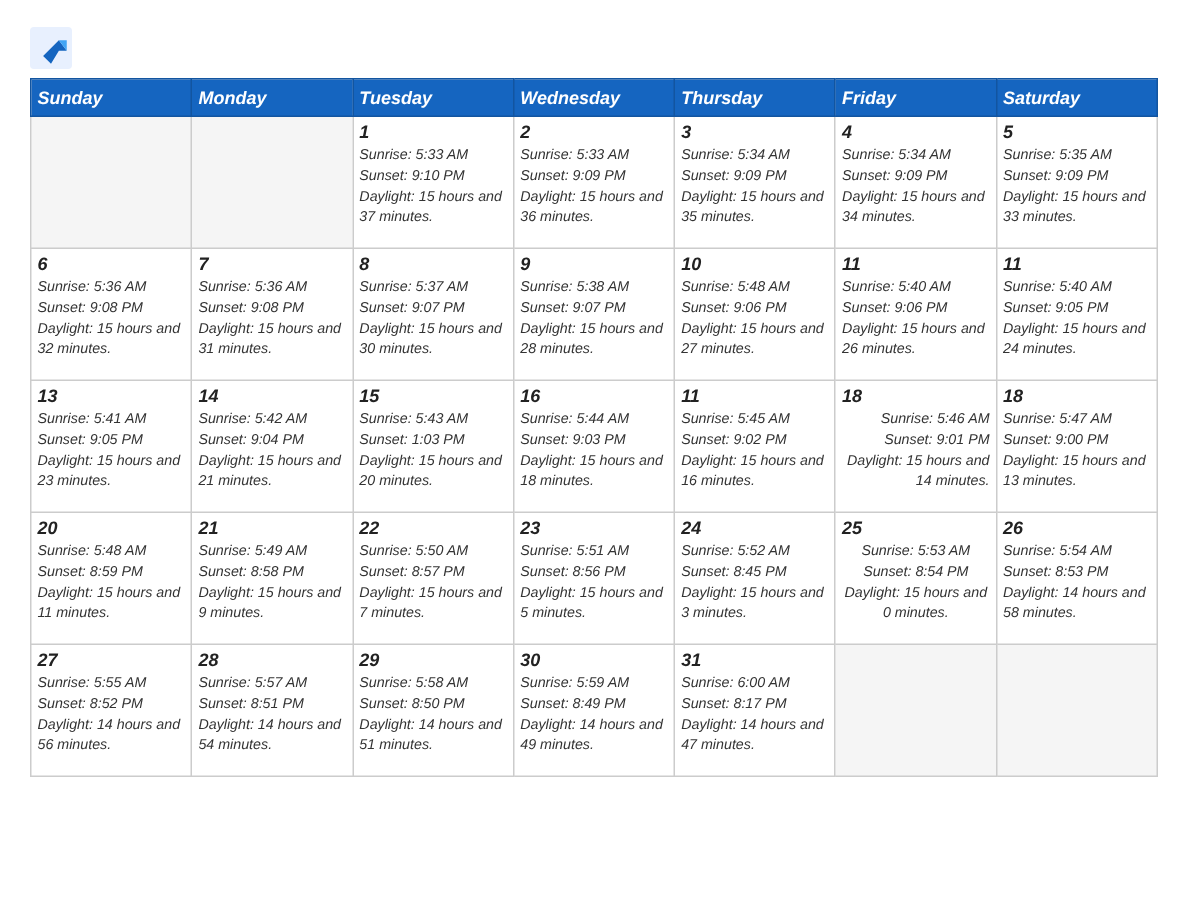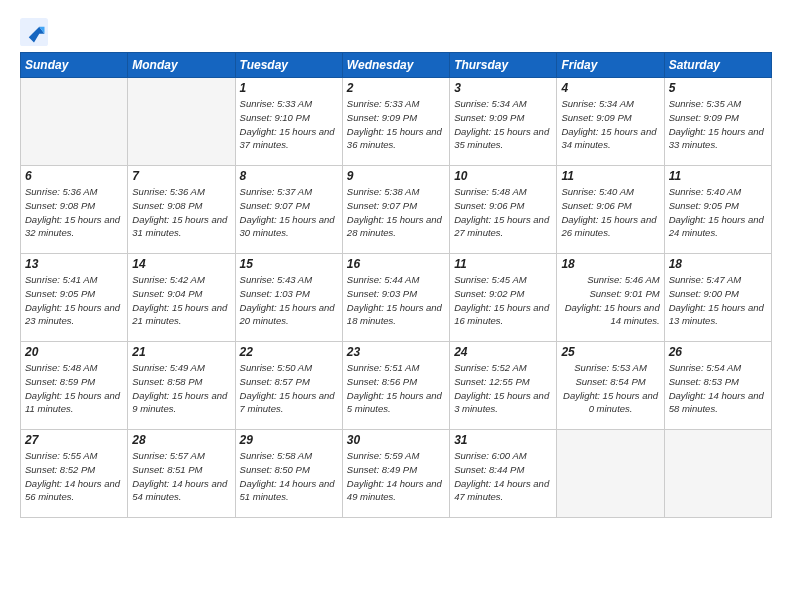--- a/index.html
+++ b/index.html
@@ -278,21 +278,21 @@
           </td>
           <td>
             <div class="day-num">23</div>
             <div class="day-info" style="white-space: pre-line;">Sunrise: 5:51 AM
 Sunset: 8:56 PM
 Daylight: 15 hours and 5 minutes.</div>
           </td>
           <td>
             <div class="day-num">24</div>
             <div class="day-info" style="white-space: pre-line;">Sunrise: 5:52 AM
-Sunset: 12:55 PM
+Sunset: 8:45 PM
 Daylight: 15 hours and 3 minutes.</div>
           </td>
           <td>
             <div class="day-num">25</div>
             <div class="day-info" style="white-space: pre-line; text-align: center;">Sunrise: 5:53 AM
 Sunset: 8:54 PM
 Daylight: 15 hours and 0 minutes.</div>
           </td>
           <td>
             <div class="day-num">26</div>
@@ -322,21 +322,21 @@
           </td>
           <td>
             <div class="day-num">30</div>
             <div class="day-info" style="white-space: pre-line;">Sunrise: 5:59 AM
 Sunset: 8:49 PM
 Daylight: 14 hours and 49 minutes.</div>
           </td>
           <td>
             <div class="day-num">31</div>
             <div class="day-info" style="white-space: pre-line;">Sunrise: 6:00 AM
-Sunset: 8:44 PM
+Sunset: 8:17 PM
 Daylight: 14 hours and 47 minutes.</div>
           </td>
           <td class="empty"></td>
           <td class="empty"></td>
         </tr>
       </tbody>
   </table>
 </div>
 
 </body></html>

